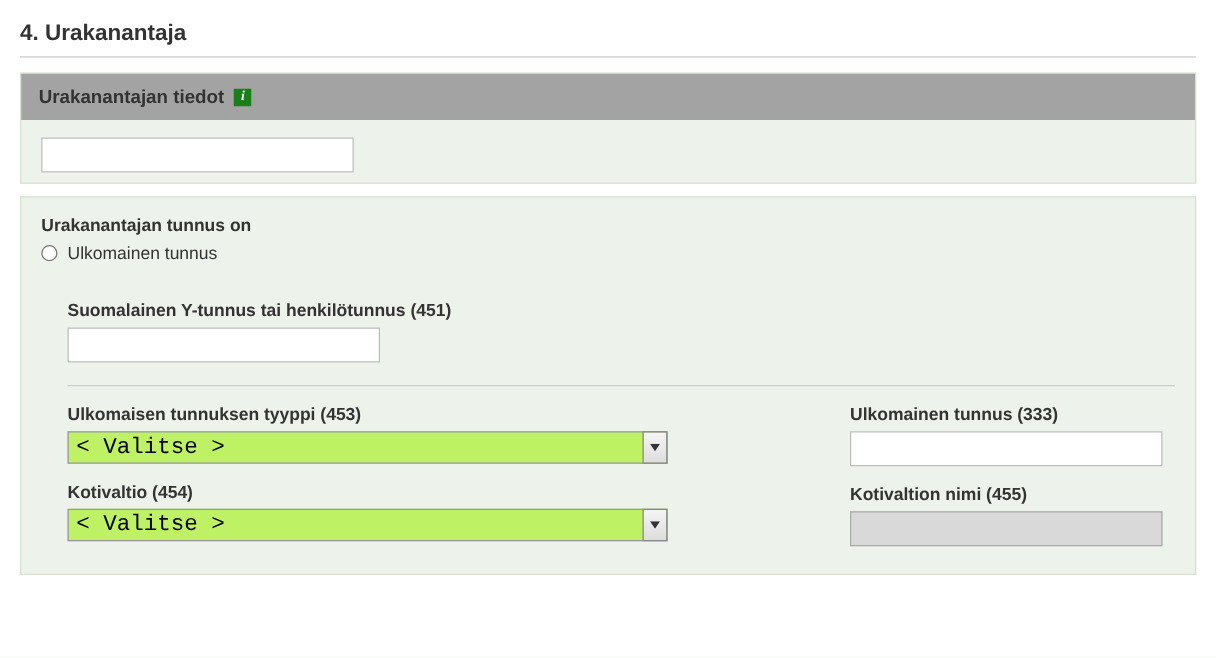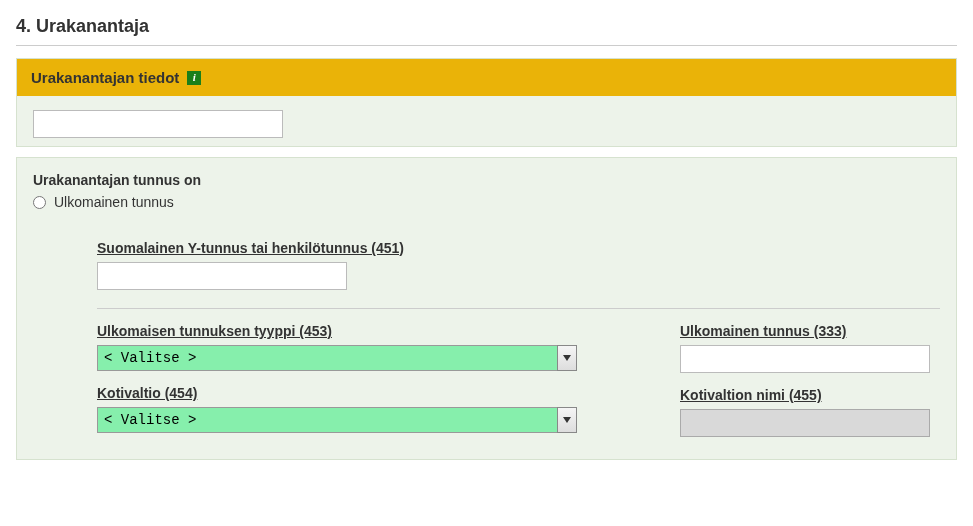--- a/index.html
+++ b/index.html
@@ -19,21 +19,21 @@
   .title-divider {
     border: none;
     border-top: 1px solid #ccc;
     margin: 0 0 12px 0;
   }
   .section-panel {
     background: #edf3ea;
     border: 1px solid #d6e2cf;
   }
   .section-header {
-    background: #eab308;
+    background: #a3a3a3;
     padding: 10px 14px;
     font-weight: bold;
     font-size: 15px;
     display: flex;
     align-items: center;
     gap: 8px;
   }
   .info-icon {
     display: inline-flex;
     width: 14px;
@@ -79,23 +79,22 @@
   }
   .radio-item {
     display: flex;
     align-items: center;
     gap: 8px;
   }
   .radio-item input {
     margin: 0;
   }
   .indent-block {
-    margin-left: 64px;
+    margin-left: 21px;
     margin-top: 30px;
-    text-decoration: underline;
   }
   .sub-divider {
     border: none;
     border-top: 1px solid #ccc;
     margin: 18px 0 14px 0;
   }
   .row {
     display: flex;
     gap: 41px;
   }
@@ -105,24 +104,24 @@
     position: relative;
     width: 100%;
     max-width: 480px;
   }
   .select-input {
     width: 100%;
     height: 26px;
     border: 1px solid #999;
     padding: 2px 6px;
     font-family: "Courier New", monospace;
-    font-size: 14px;
+    font-size: 18px;
     appearance: none;
     -webkit-appearance: none;
-    background: #86efac;
+    background: #bef264;
   }
   .select-btn {
     position: absolute;
     right: 0;
     top: 0;
     width: 20px;
     height: 26px;
     border: 1px solid #888;
     background: linear-gradient(#f5f5f5,#ddd);
     display: flex;

